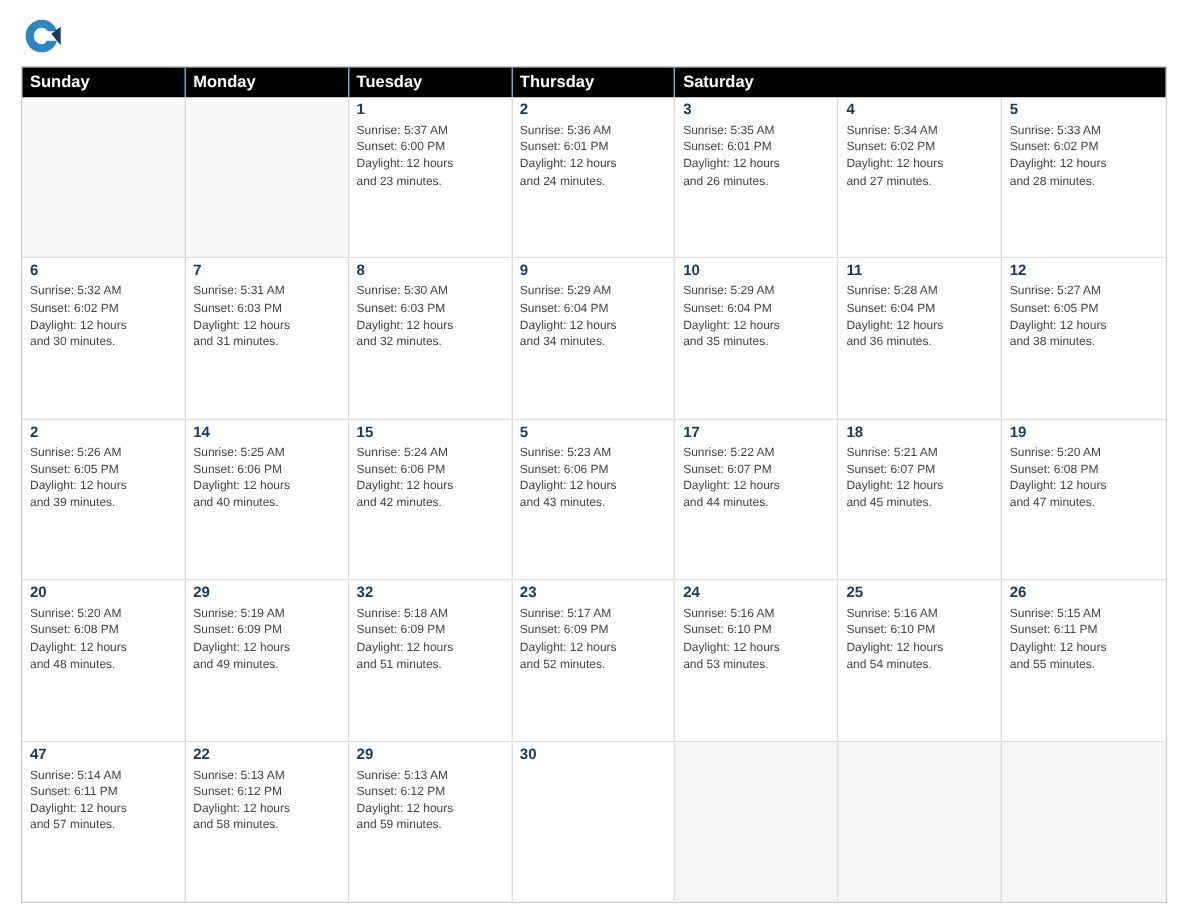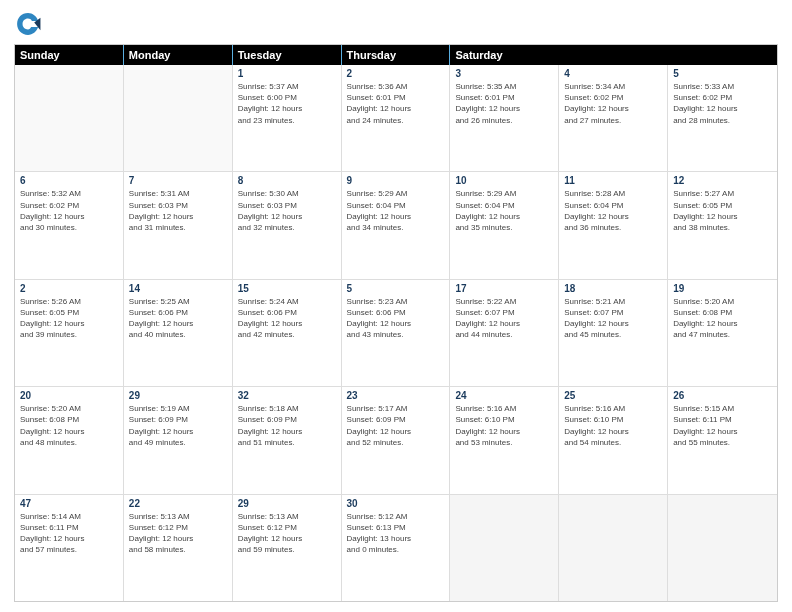--- a/index.html
+++ b/index.html
@@ -260,21 +260,20 @@
           <div class="cal-cell">
             <span class="day-num">22</span>
             <div class="day-info">Sunrise: 5:13 AM<br>Sunset: 6:12 PM<br>Daylight: 12 hours<br>and 58 minutes.</div>
           </div>
           <div class="cal-cell">
             <span class="day-num">29</span>
             <div class="day-info">Sunrise: 5:13 AM<br>Sunset: 6:12 PM<br>Daylight: 12 hours<br>and 59 minutes.</div>
           </div>
           <div class="cal-cell">
             <span class="day-num">30</span>
-            <div class="day-info">Sunrise: 5:12 AM<br>Sunset: 6:13 PM<br>Daylight: 13 hours<br>and 0 minutes.</div>
           </div>
           <div class="cal-cell shaded" style="background: rgb(245, 245, 245);"></div>
           <div class="cal-cell shaded" style="background: rgb(245, 245, 245);"></div>
           <div class="cal-cell shaded" style="background: rgb(245, 245, 245);"></div>
         </div>
       </div>
   </div>
 </div>
 
 </body></html>

